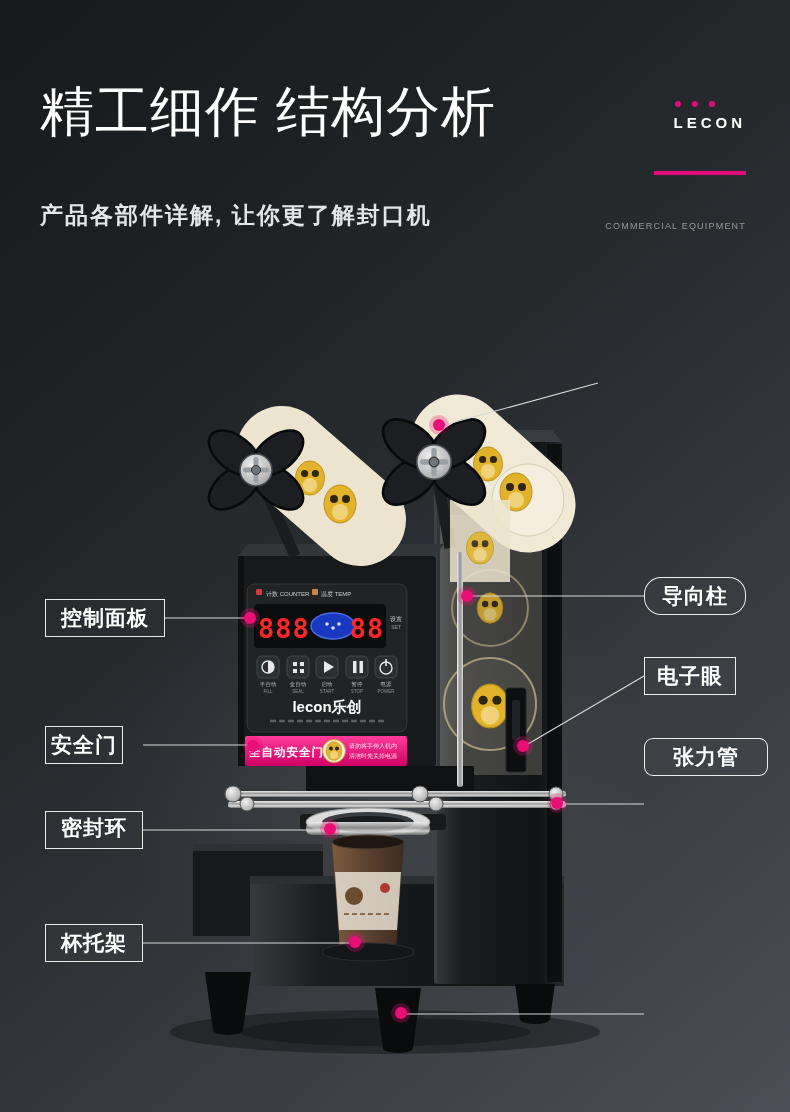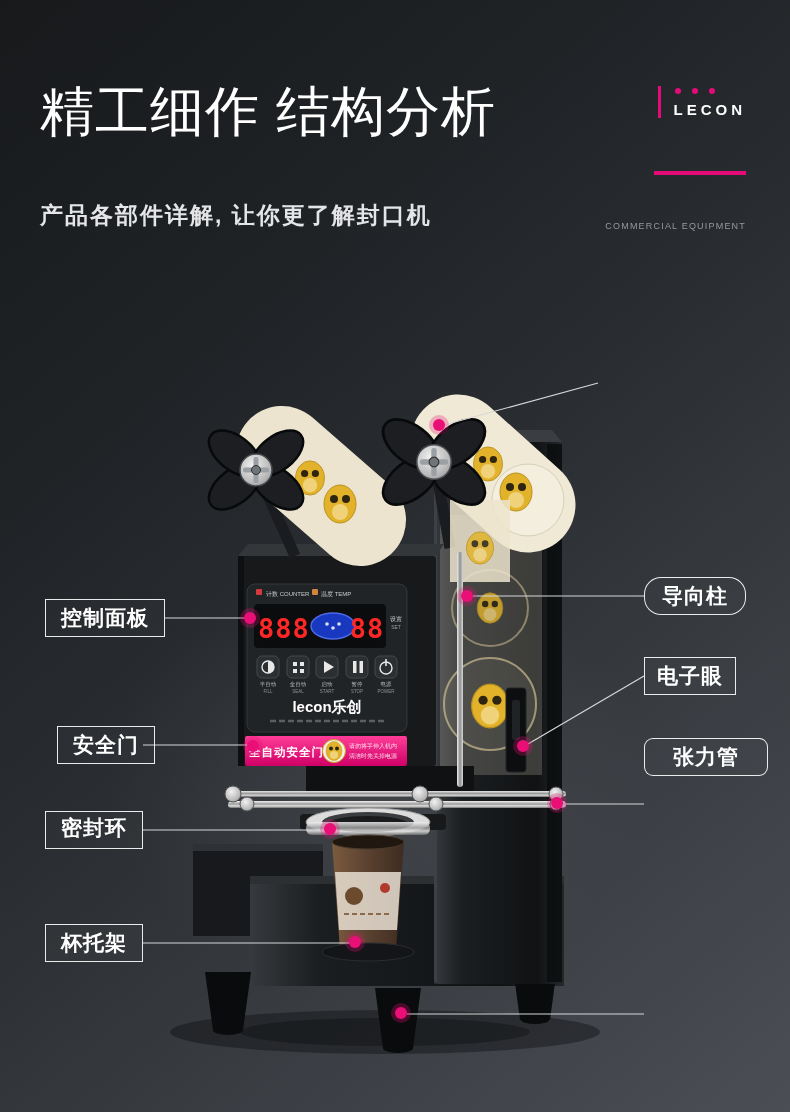--- a/index.html
+++ b/index.html
@@ -9,40 +9,40 @@
     background:linear-gradient(140deg,#17191b 0%,#1f2225 26%,#2a2d31 50%,#393d42 72%,#4b4f55 100%);
   }
   #stage::before{
     content:"";position:absolute;inset:0;
     background:radial-gradient(ellipse 420px 320px at 48% 70%,rgba(130,134,140,.16),rgba(0,0,0,0) 65%);
     pointer-events:none;
   }
   
   .title{position:absolute;left:40px;top:76px;margin:0;color:#fff;font-size:54px;font-weight:400;letter-spacing:1px;z-index:4;}
   .subtitle{position:absolute;left:40px;top:200px;margin:0;color:#e4e5e7;font-size:23px;letter-spacing:2px;z-index:4;font-weight:bold;}
-  .brand-block{position:absolute;right:44px;top:86px;display:flex;align-items:stretch;gap:13px;z-index:4;}
+  .brand-block{position:absolute;right:44px;top:86px;display:flex;align-items:stretch;gap:13px;z-index:4;flex-direction:column;}
   .brand-vline{width:3px;background:#e50a7a;}
   .brand-dots{display:flex;gap:11px;margin:2px 0 7px 1px;}
   .brand-dots i{width:6px;height:6px;border-radius:50%;background:#e50a7a;display:block;}
   .brand-name{color:#fff;font-size:15px;font-weight:700;letter-spacing:4px;}
   .accent-bar{position:absolute;right:44px;top:171px;width:92px;height:4px;background:#e50a7a;z-index:4;}
   .brand-caption{position:absolute;right:44px;top:221px;color:#96999c;font-size:9px;letter-spacing:1.2px;z-index:4;}
   
   .callout{
     position:absolute;height:38px;line-height:36px;box-sizing:border-box;
     border:1px solid rgba(255,255,255,.9);color:#fff;font-size:21px;font-weight:700;
     text-align:center;letter-spacing:1px;z-index:4;background:rgba(255,255,255,0.02);
   }
   .c-r1{left:598px;top:364px;width:148px;}
   .c-r2{left:644px;top:577px;width:102px;border-radius:17px;}
   .c-r3{left:644px;top:657px;width:92px;}
   .c-r4{left:644px;top:738px;width:124px;border-radius:9px;}
   .c-r5{left:644px;top:995px;width:102px;}
   .c-l1{left:45px;top:599px;width:120px;}
-  .c-l2{left:57px;top:726px;width:98px;}
+  .c-l2{left:45px;top:726px;width:78px;}
   .c-l3{left:45px;top:811px;width:98px;font-family:Liberation Mono, monospace;}
   .c-l4{left:45px;top:924px;width:98px;}
   svg.layer{position:absolute;inset:0;z-index:1;}
   svg#overlay{z-index:3;pointer-events:none;}
 </style>
 </head>
 <body>
 
 <div id="stage">
 

